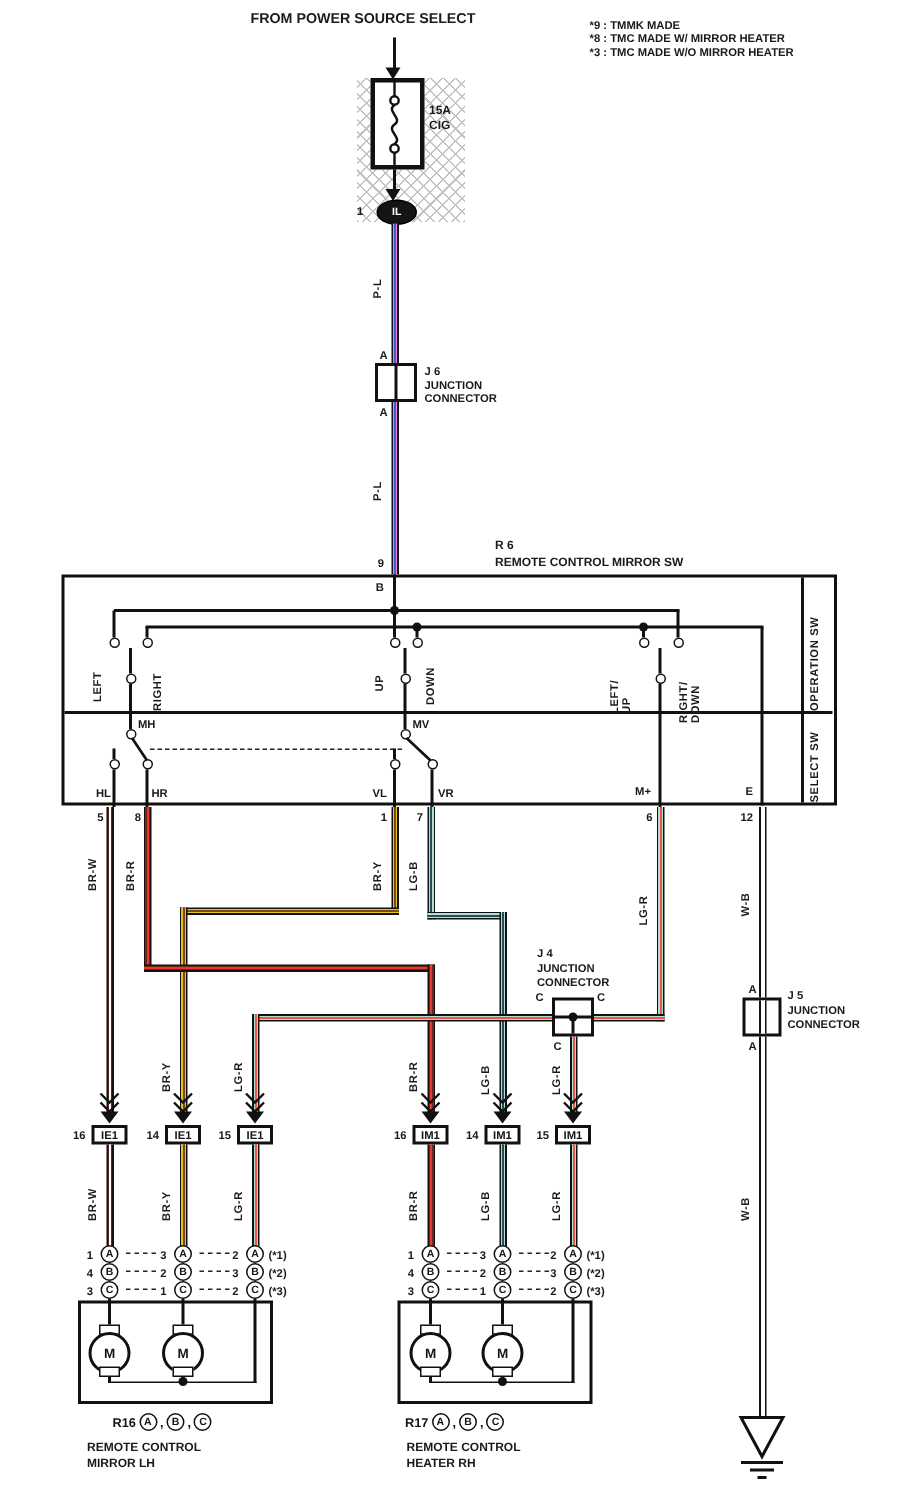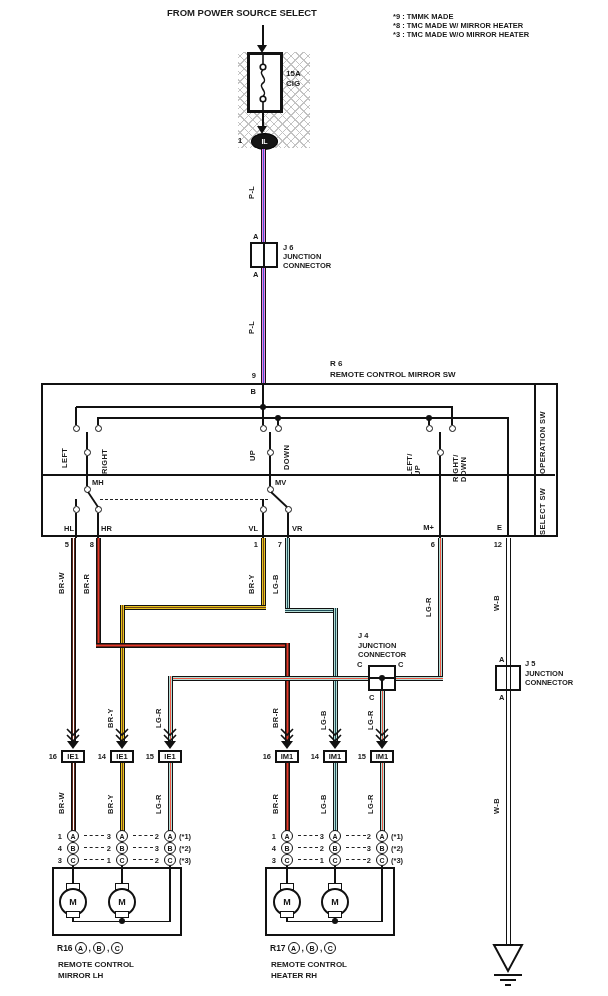--- a/index.html
+++ b/index.html
@@ -323,21 +323,21 @@
   <div class="mcap" style="left:115px;top:883px;"></div>
   <div class="motor" style="left:108px;top:888px;">M</div>
   <div class="mcap" style="left:115px;top:911px;"></div>
   <div class="mcap" style="left:280px;top:883px;"></div>
   <div class="motor" style="left:273px;top:888px;">M</div>
   <div class="mcap" style="left:280px;top:911px;"></div>
   <div class="mcap" style="left:328px;top:883px;"></div>
   <div class="motor" style="left:321px;top:888px;">M</div>
   <div class="mcap" style="left:328px;top:911px;"></div>
 
-  <div class="mirrow" style="left:57px;top:942px;">
+  <div class="mirrow" style="left:75px;top:942px;">
     <span>R16</span>
     <span class="term2">A</span>
     <span>,</span>
     <span class="term2">B</span>
     <span>,</span>
     <span class="term2">C</span>
   </div>
   <div class="lbl med" style="left:58px;top:960px;">REMOTE CONTROL</div>
   <div class="lbl med" style="left:58px;top:971px;">MIRROR LH</div>
   <div class="mirrow" style="left:270px;top:942px;">

